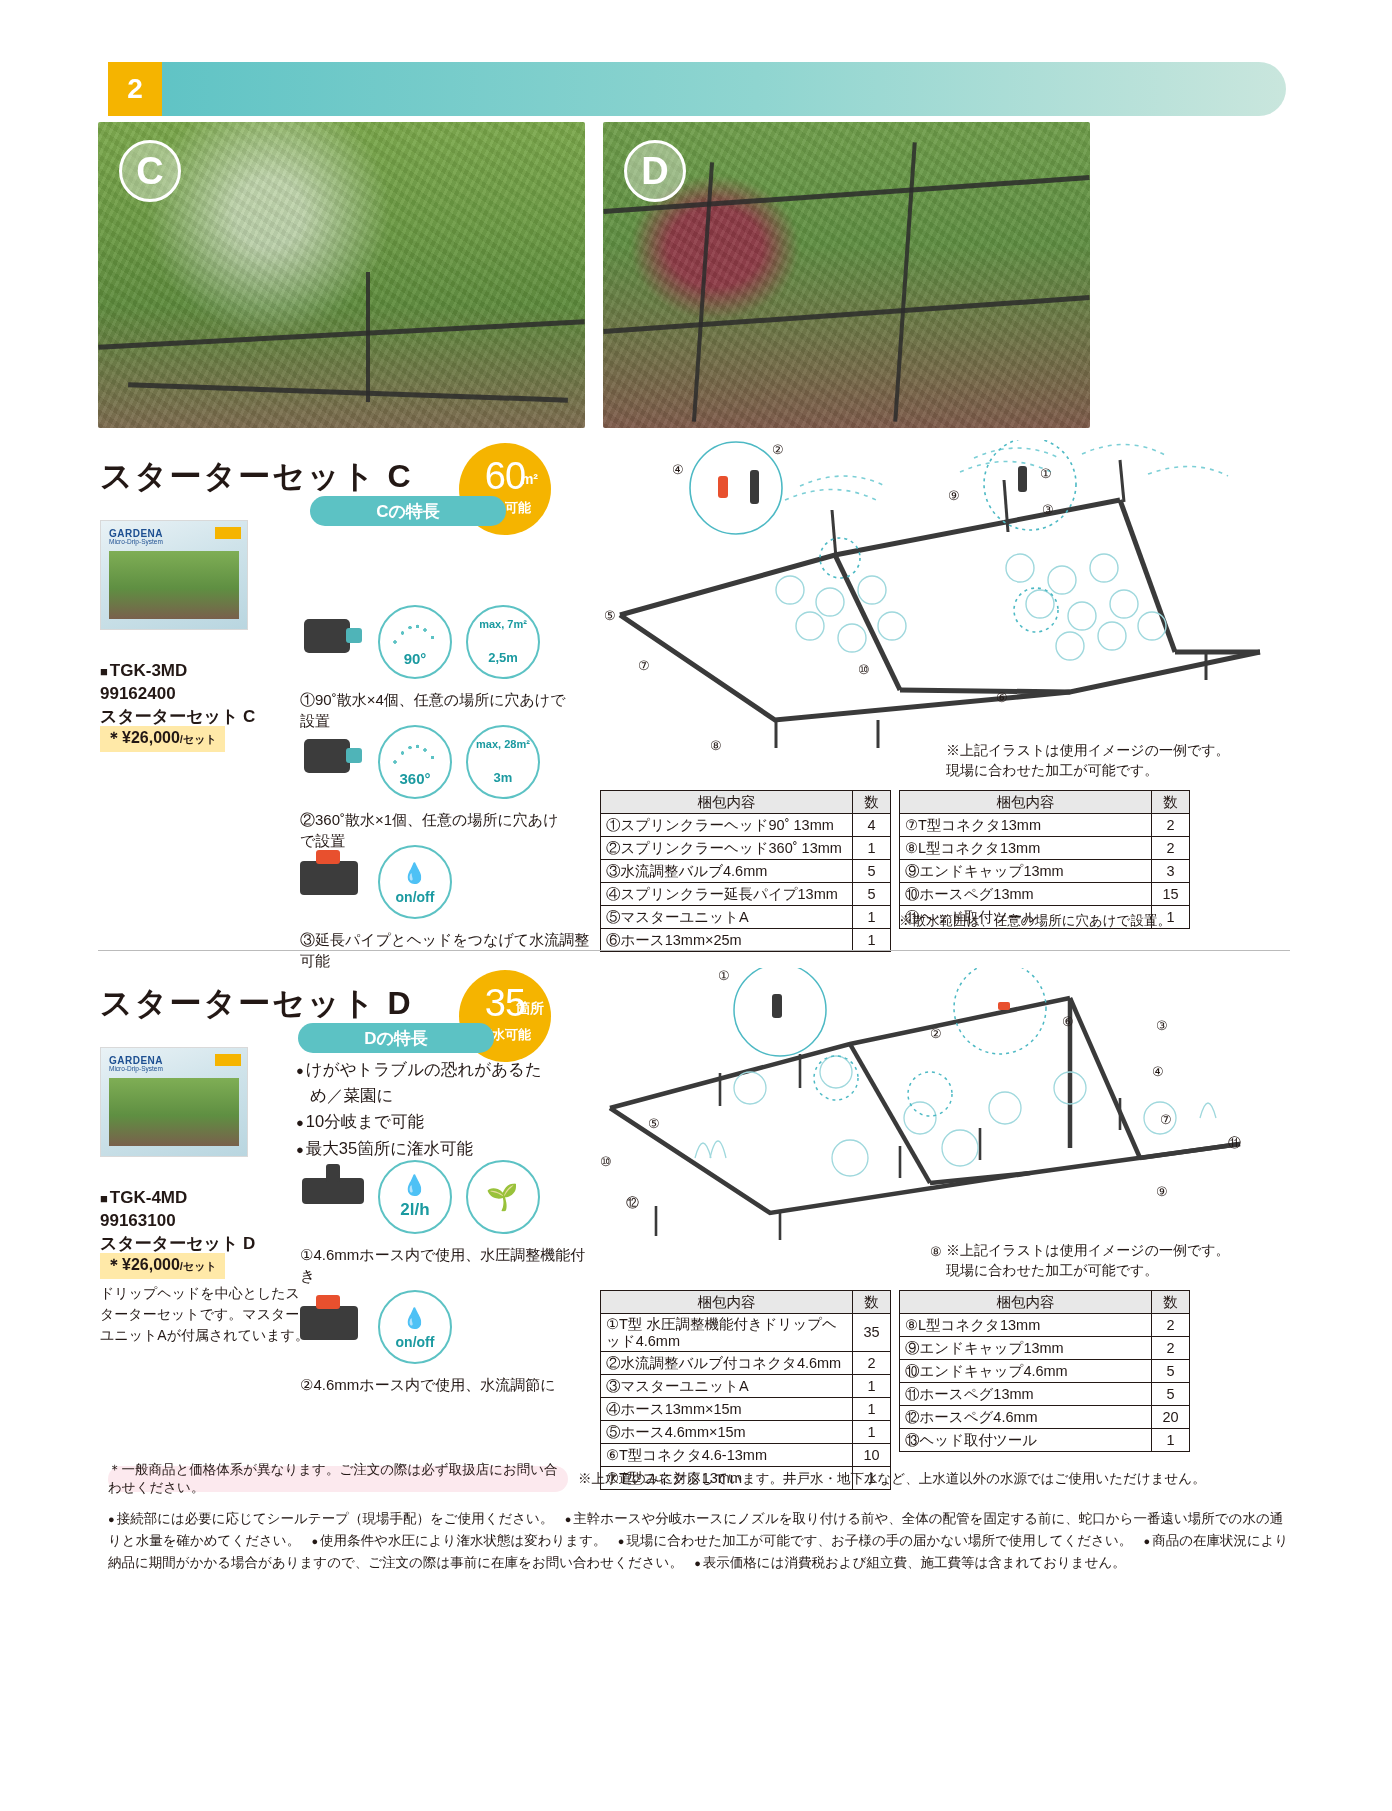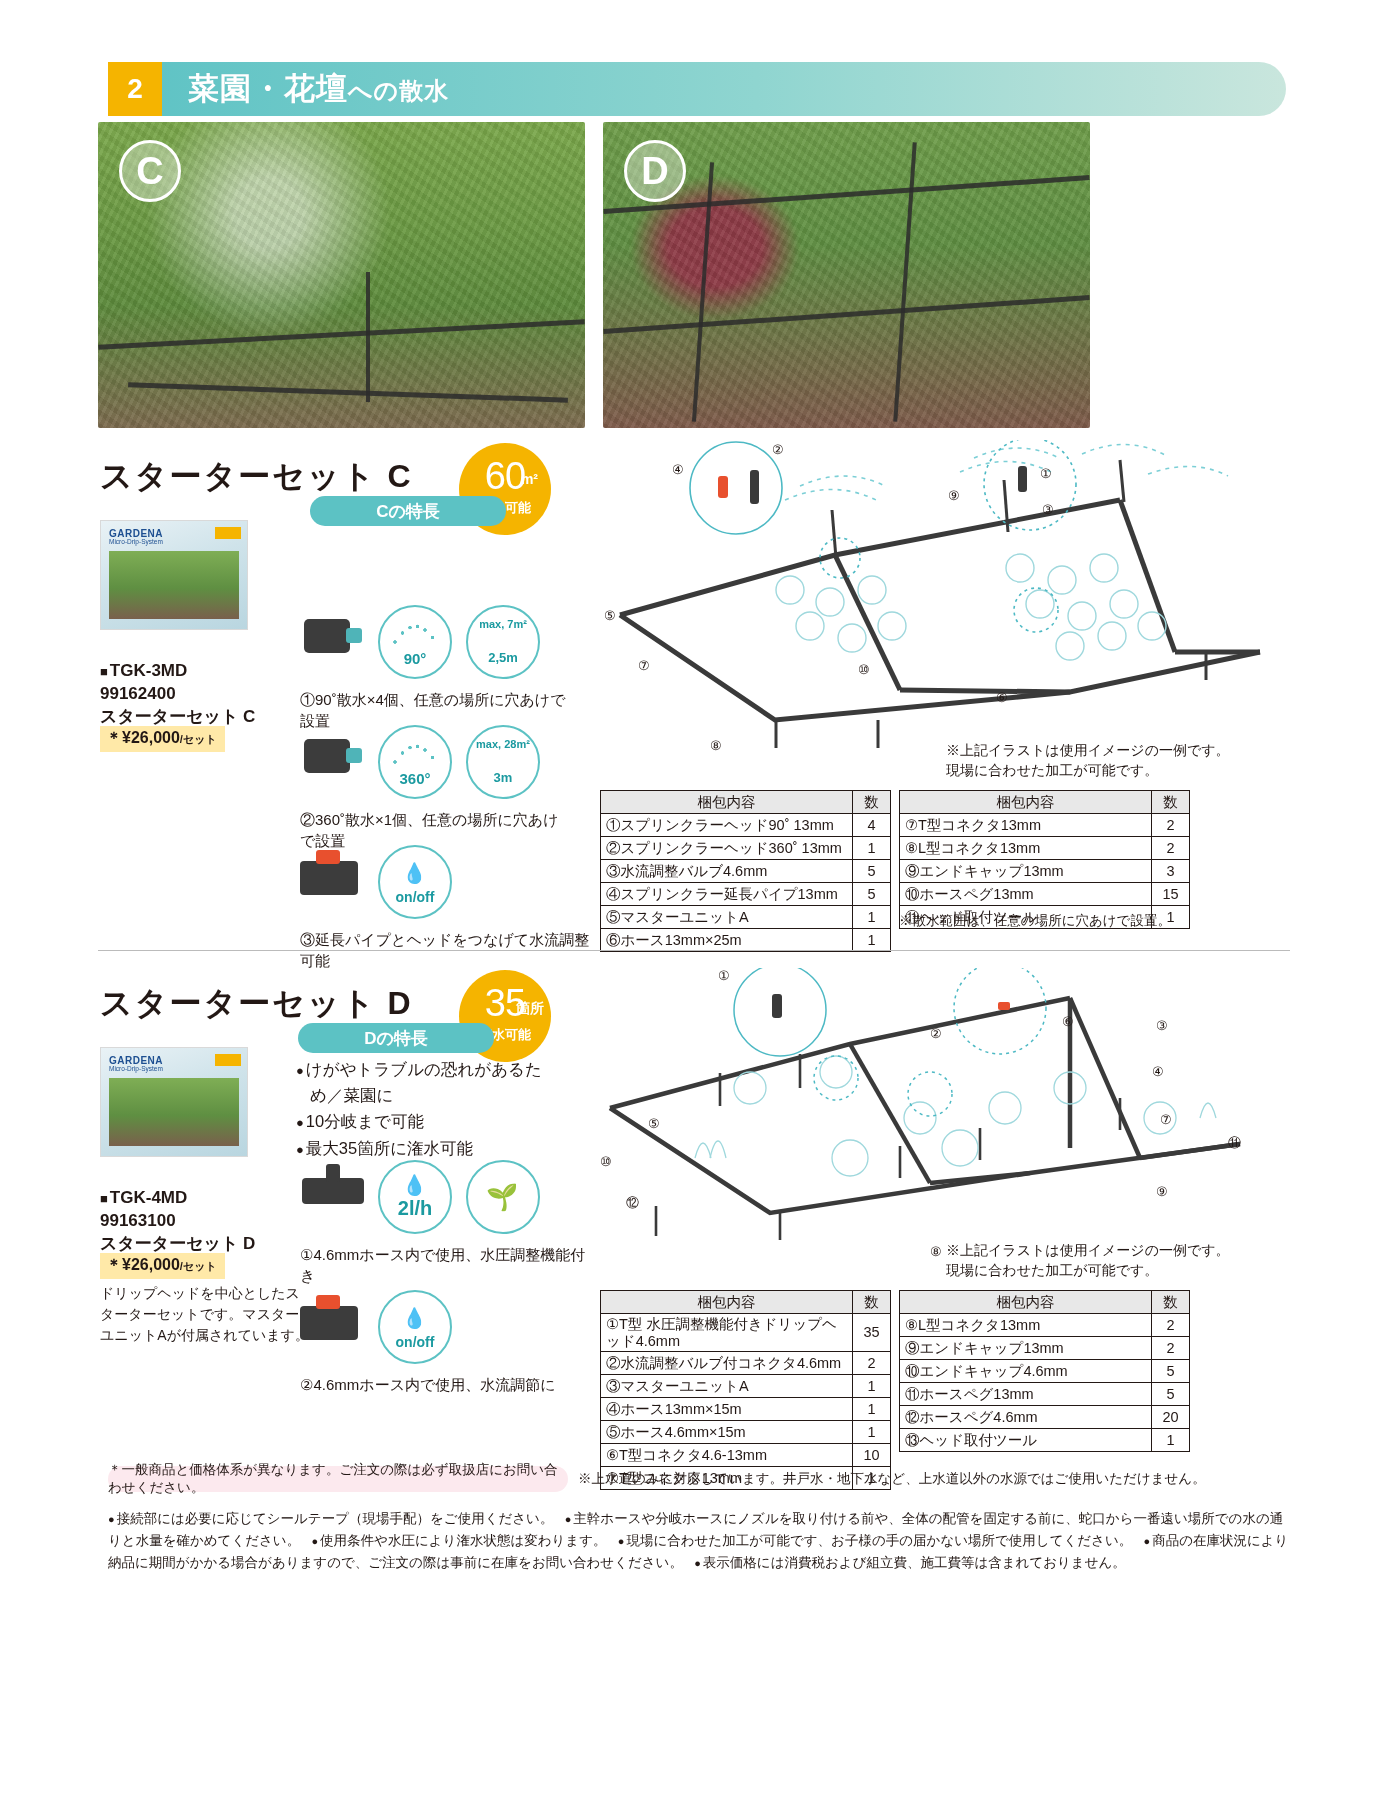--- a/index.html
+++ b/index.html
@@ -210,23 +210,20 @@
   svg { display:block; }
   .mark { font-size:13px; }
 </style>
 </head>
 <body>
 
 <div class="page">
 
   <div class="banner">
     <div class="banner-num">2</div>
-    <div class="banner-title">
-      <span>菜園・花壇</span><span class="small">への散水</span>
-    </div>
   </div>
 
   <div class="photo photo-c">
     <div class="hoseline" style="left:0;top:210px;width:487px;height:5px;transform:rotate(-3deg);"></div>
     <div class="hoseline" style="left:30px;top:268px;width:440px;height:5px;transform:rotate(2deg);"></div>
     <div class="hoseline" style="left:268px;top:150px;width:4px;height:130px;"></div>
   </div>
   <div class="photo-badge badge-c">C</div>
 
   <div class="photo photo-d">
@@ -485,21 +482,21 @@
   </div>
 
   <div class="desc de-d">ドリップヘッドを中心としたスターターセットです。マスターユニットAが付属されています。</div>
 
   <div class="iconrow" style="left:300px;top:1160px;">
     <div style="position:absolute;left:2px;top:18px;width:62px;height:26px;background:#3c3c3c;border-radius:4px;">
       <div style="position:absolute;left:24px;top:-14px;width:14px;height:18px;background:#3c3c3c;border-radius:3px;"></div>
     </div>
     <div class="circ sm" style="position:absolute;left:78px;top:0;">
       <span style="position:absolute;top:11px;left:0;right:0;text-align:center;font-size:20px;color:#5cc2c4;">💧</span>
-      <span style="position:absolute;bottom:12px;left:0;right:0;text-align:center;font-size:20px;">2l/h</span>
+      <span style="position:absolute;bottom:12px;left:0;right:0;text-align:center;font-size:17px;">2l/h</span>
     </div>
     <div class="circ sm" style="position:absolute;left:166px;top:0;">
       <span style="font-size:26px;color:#5cc2c4;">🌱</span>
     </div>
     <div class="cap" style="left:0;top:84px;width:300px;">①4.6mmホース内で使用、水圧調整機能付き</div>
   </div>
 
   <div class="iconrow" style="left:300px;top:1290px;">
     <div style="position:absolute;left:0;top:16px;width:58px;height:34px;background:#3c3c3c;border-radius:4px;">
       <div style="position:absolute;left:16px;top:-11px;width:24px;height:14px;background:#e8502e;border-radius:3px;"></div>

